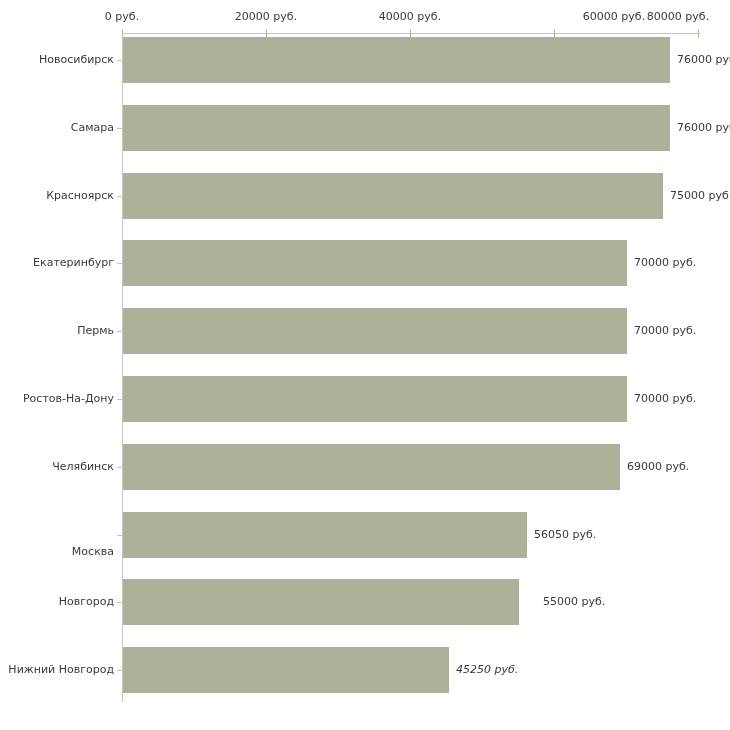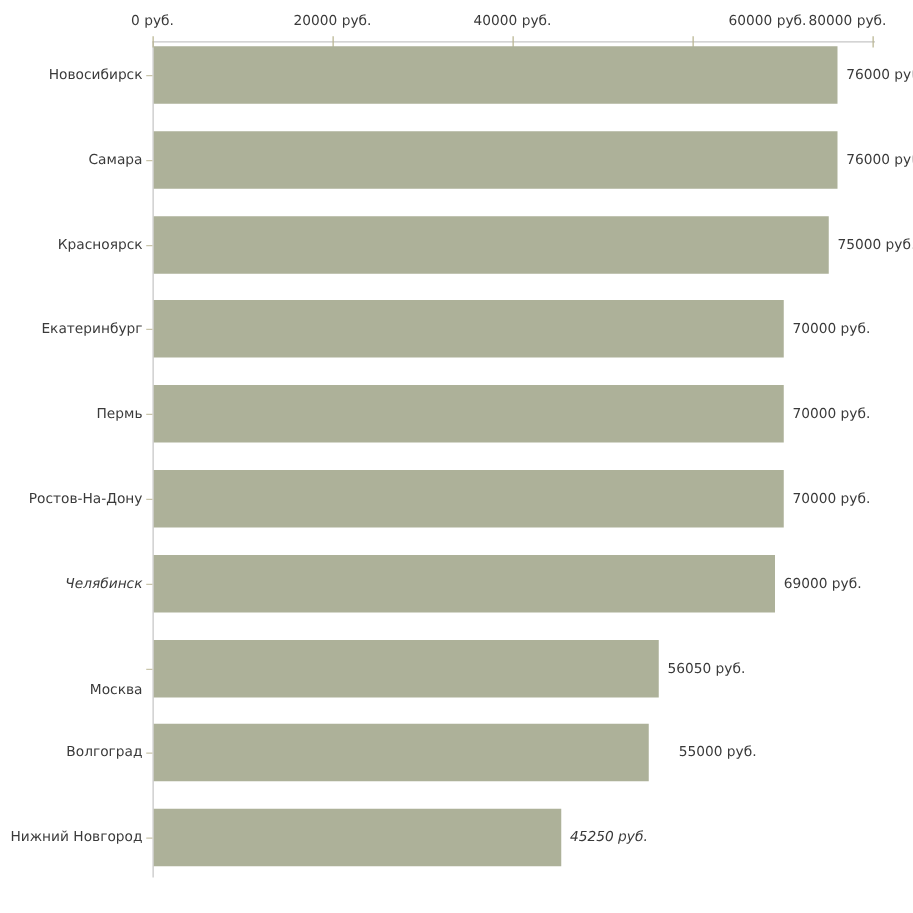--- a/index.html
+++ b/index.html
@@ -77,29 +77,29 @@
       <div class="value-label" style="left: 634px; top: 256px;">70000 руб.</div>
       <div class="y-tick" style="left: 117px; top: 331px; width: 5px; background: rgb(201, 197, 171);"></div>
       <div class="category-label" style="top: 324px;">Пермь</div>
       <div class="bar" style="left: 123px; top: 308px; width: 504px; height: 46px; background: rgb(173, 177, 153);"></div>
       <div class="value-label" style="left: 634px; top: 324px;">70000 руб.</div>
       <div class="y-tick" style="left: 117px; top: 399px; width: 5px; background: rgb(201, 197, 171);"></div>
       <div class="category-label" style="top: 392px;">Ростов-На-Дону</div>
       <div class="bar" style="left: 123px; top: 376px; width: 504px; height: 46px; background: rgb(173, 177, 153);"></div>
       <div class="value-label" style="left: 634px; top: 392px;">70000 руб.</div>
       <div class="y-tick" style="left: 117px; top: 467px; width: 5px; background: rgb(201, 197, 171);"></div>
-      <div class="category-label" style="top: 460px; font-style: italic;">Челябинск</div>
+      <div class="category-label" style="top: 460px;">Челябинск</div>
       <div class="bar" style="left: 123px; top: 444px; width: 497px; height: 46px; background: rgb(173, 177, 153);"></div>
       <div class="value-label" style="left: 627px; top: 460px;">69000 руб.</div>
       <div class="y-tick" style="left: 117px; top: 535px; width: 5px; background: rgb(201, 197, 171);"></div>
       <div class="category-label" style="top: 528px; margin-top: 17px;">Москва</div>
       <div class="bar" style="left: 123px; top: 512px; width: 404px; height: 46px; background: rgb(173, 177, 153);"></div>
       <div class="value-label" style="left: 534px; top: 528px;">56050 руб.</div>
       <div class="y-tick" style="left: 117px; top: 602px; width: 5px; background: rgb(201, 197, 171);"></div>
-      <div class="category-label" style="top: 595px;">Волгоград</div>
+      <div class="category-label" style="top: 595px;">Новгород</div>
       <div class="bar" style="left: 123px; top: 579px; width: 396px; height: 46px; background: rgb(173, 177, 153);"></div>
       <div class="value-label" style="left: 526px; top: 595px; margin-left: 17px;">55000 руб.</div>
       <div class="y-tick" style="left: 117px; top: 670px; width: 5px; background: rgb(201, 197, 171);"></div>
       <div class="category-label" style="top: 663px;">Нижний Новгород</div>
       <div class="bar" style="left: 123px; top: 647px; width: 326px; height: 46px; background: rgb(173, 177, 153);"></div>
       <div class="value-label" style="left: 456px; top: 663px; font-style: italic;">45250 руб.</div>
     </div>
 </div>
 
 </body></html>

